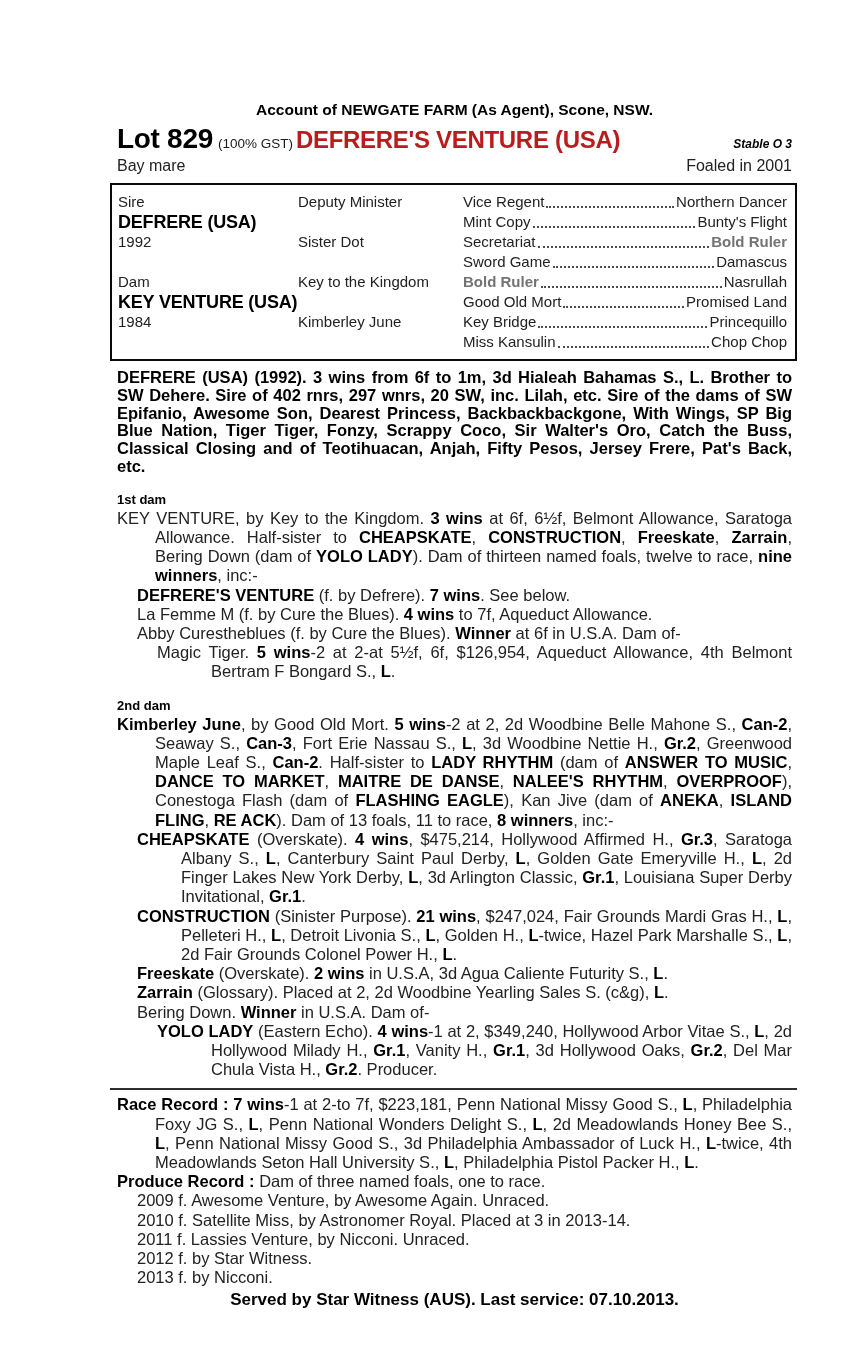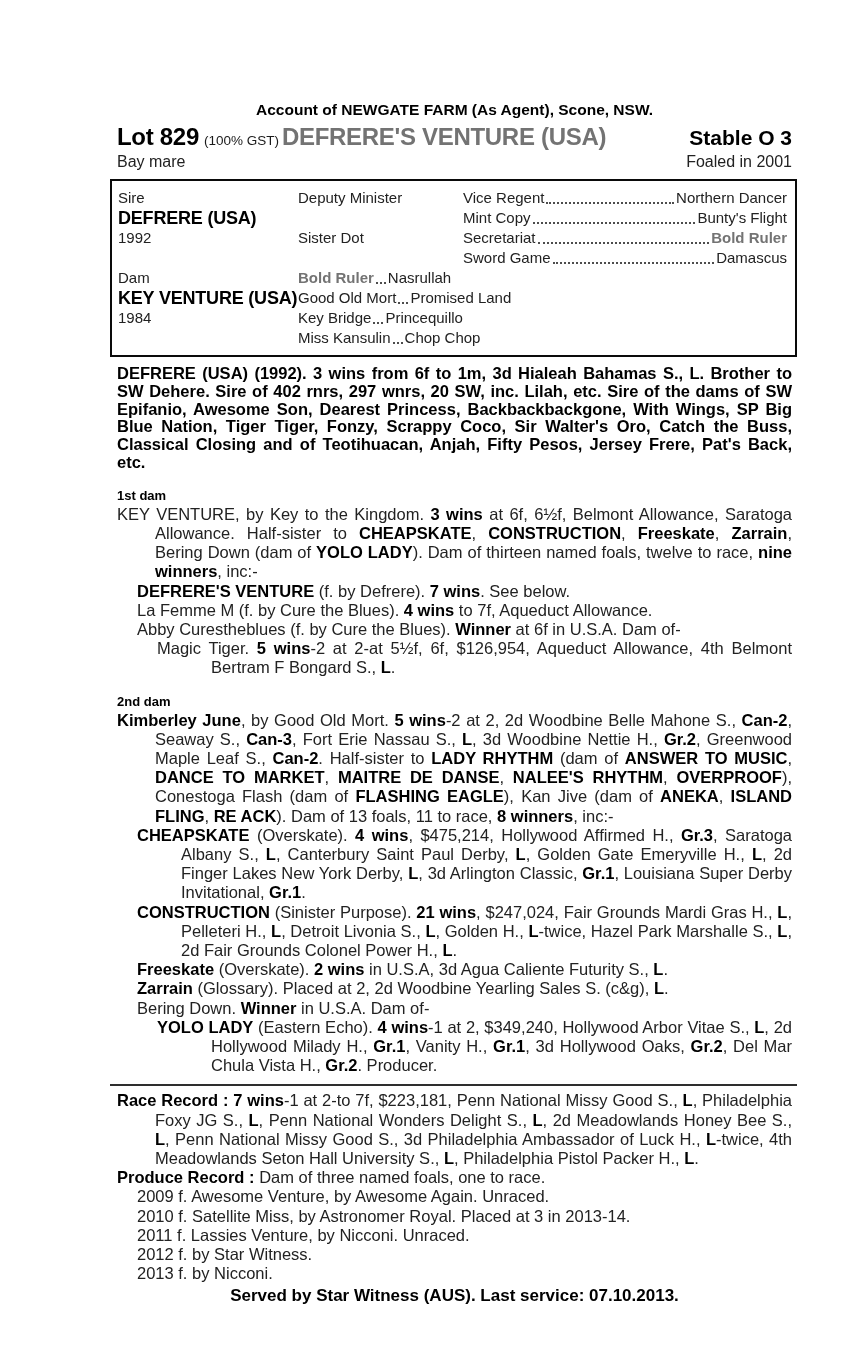--- a/index.html
+++ b/index.html
@@ -3,24 +3,24 @@
 <meta charset="utf-8">
 <style>
   html,body{margin:0;padding:0;background:#ffffff;}
   .page{position:relative;width:860px;height:1356px;background:#ffffff;overflow:hidden;
         font-family:"Liberation Sans","DejaVu Sans",sans-serif;color:#222222;}
   .content{position:absolute;left:117px;top:58px;width:675px;margin-top:42px;}
 
   
   .account{font-weight:bold;font-size:15.5px;line-height:19px;text-align:center;color:#000;}
   .lotline{display:flex;align-items:baseline;margin-top:4px;white-space:nowrap;}
-  .lot{font-size:24px;font-weight:bold;color:#000;letter-spacing:-0.3px;}
+  .lot{font-size:28px;font-weight:bold;color:#000;letter-spacing:-0.3px;}
   .gst{font-size:13.5px;margin-left:5px;color:#1a1a1a;}
-  .hname{font-size:24px;font-weight:bold;color:#737373;margin-left:3px;letter-spacing:-0.3px;}
-  .stable{font-size:21px;font-weight:bold;color:#000;margin-left:auto;}
+  .hname{font-size:24px;font-weight:bold;color:#b91c1c;margin-left:3px;letter-spacing:-0.3px;}
+  .stable{font-size:12px;font-weight:bold;color:#000;margin-left:auto;font-style:italic;}
   .subline{display:flex;font-size:16px;line-height:20px;margin-top:1px;}
   .foaled{margin-left:auto;}
 
   
   .ped{box-sizing:border-box;width:687px;margin:7px 0 0 -7px;border:2px solid #0a0a0a;
        padding:7px 8px 7px 6px;font-size:15px;line-height:20px;}
   .pgroup{display:grid;grid-template-columns:152px 137px 1fr;gap:28px;}
   .ps{height:20px;white-space:nowrap;}
   .pname{font-size:18px;font-weight:bold;color:#000;letter-spacing:-0.2px;}
   .g3{display:flex;align-items:flex-end;height:20px;}
@@ -101,20 +101,26 @@
       </div>
 
       <div class="pgroup">
         <div>
           <div class="ps">Dam</div>
           <div class="ps pname">KEY VENTURE (USA)</div>
           <div class="ps">1984</div>
           <div class="ps"></div>
         </div>
         <div>
+          <div class="ps">Key to the Kingdom</div>
+          <div class="ps"></div>
+          <div class="ps">Kimberley June</div>
+          <div class="ps"></div>
+        </div>
+        <div>
           <div class="g3">
             <span class="lft b">Bold Ruler</span>
             <span class="dots"></span>
             <span class="rt">Nasrullah</span>
           </div>
           <div class="g3">
             <span class="lft">Good Old Mort</span>
             <span class="dots"></span>
             <span class="rt">Promised Land</span>
           </div>

